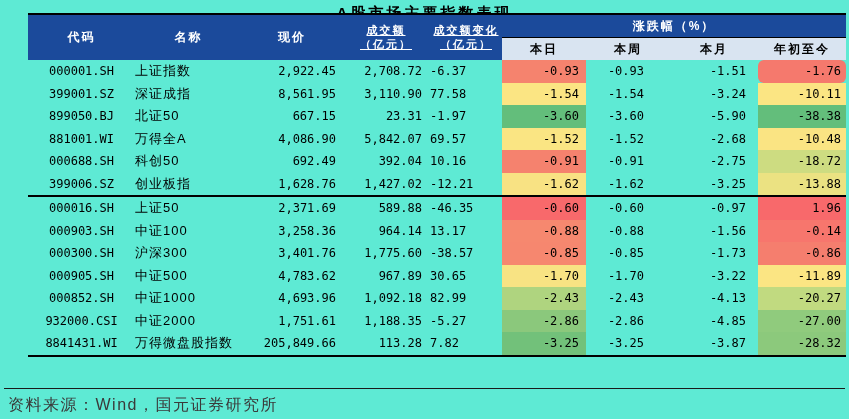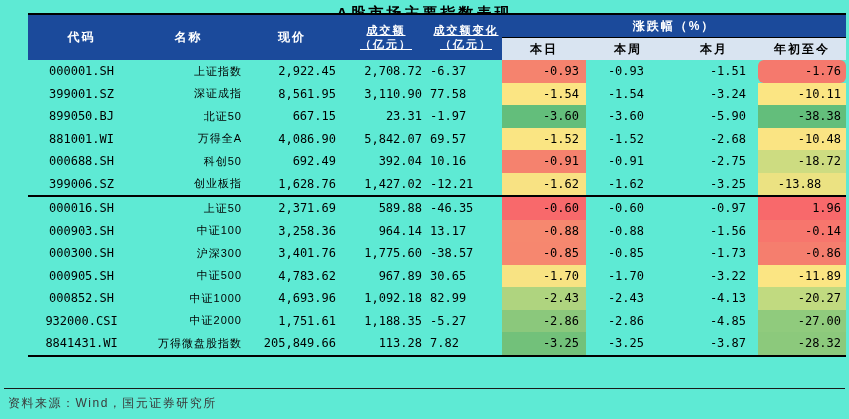--- a/index.html
+++ b/index.html
@@ -10,32 +10,32 @@
   table.idx{position:absolute;top:13px;left:28px;width:818px;border-collapse:collapse;
             table-layout:fixed;border-top:2px solid #000;border-bottom:2.5px solid #000;}
   thead th{background:#1B4A9B;color:#fff;font-weight:bold;font-size:12px;
            letter-spacing:2px;padding:0;text-align:center;vertical-align:middle;}
   thead th .l2{font-size:11px;line-height:1.25;text-decoration:underline;}
   th.group-h{height:22px;border-bottom:1.5px solid #000;}
   tr.sub th{background:#D9E4F1;color:#000;height:22px;font-weight:bold;}
   tbody td{height:22.5px;padding:0;font-size:12px;vertical-align:middle;
            white-space:nowrap;overflow:hidden;}
   td.code{text-align:center;font-family:"DejaVu Sans Mono","Liberation Mono",monospace;}
-  td.name{text-align:right;letter-spacing:1px;font-size:11px;}
+  td.name{text-align:left;letter-spacing:1px;font-size:13px;}
   td.num{text-align:right;font-family:"DejaVu Sans Mono","Liberation Mono",monospace;}
   td.r-price{padding-right:6px;}
   td.r-turn{padding-right:8px;}
   td.r-chg{padding-right:44px;}
   td.r-today{padding-right:7px;}
   td.r-week{padding-right:26px;}
   td.r-month{padding-right:12px;}
   td.r-ytd{padding-right:5px;}
   tr.sep td{border-top:2px solid #000;}
   .rule{position:absolute;left:4px;right:4px;top:388px;border-top:1.5px solid #1a1a1a;}
-  .source{position:absolute;left:8px;top:395px;font-size:12px;color:#3a3a3a;
+  .source{position:absolute;left:8px;top:395px;font-size:16px;color:#3a3a3a;
           letter-spacing:1.5px;}
 </style>
 </head>
 <body>
 
 <div class="page">
   <div class="title">A股市场主要指数表现</div>
 
   <table class="idx">
     <colgroup>
@@ -129,21 +129,21 @@
   </tr>
         <tr>
     <td class="code">399006.SZ</td>
     <td class="name">创业板指</td>
     <td class="num r-price">1,628.76</td>
     <td class="num r-turn">1,427.02</td>
     <td class="num r-chg">-12.21</td>
     <td class="num r-today" style="background: rgb(248, 226, 131);">-1.62</td>
     <td class="num r-week">-1.62</td>
     <td class="num r-month">-3.25</td>
-    <td class="num r-ytd" style="background: rgb(235, 226, 130); text-align: center;">-13.88</td>
+    <td class="num r-ytd" style="background: rgb(235, 226, 130);">-13.88</td>
   </tr>
         <tr class="sep">
     <td class="code">000016.SH</td>
     <td class="name">上证50</td>
     <td class="num r-price">2,371.69</td>
     <td class="num r-turn">589.88</td>
     <td class="num r-chg">-46.35</td>
     <td class="num r-today" style="background: rgb(248, 105, 107);">-0.60</td>
     <td class="num r-week">-0.60</td>
     <td class="num r-month">-0.97</td>

